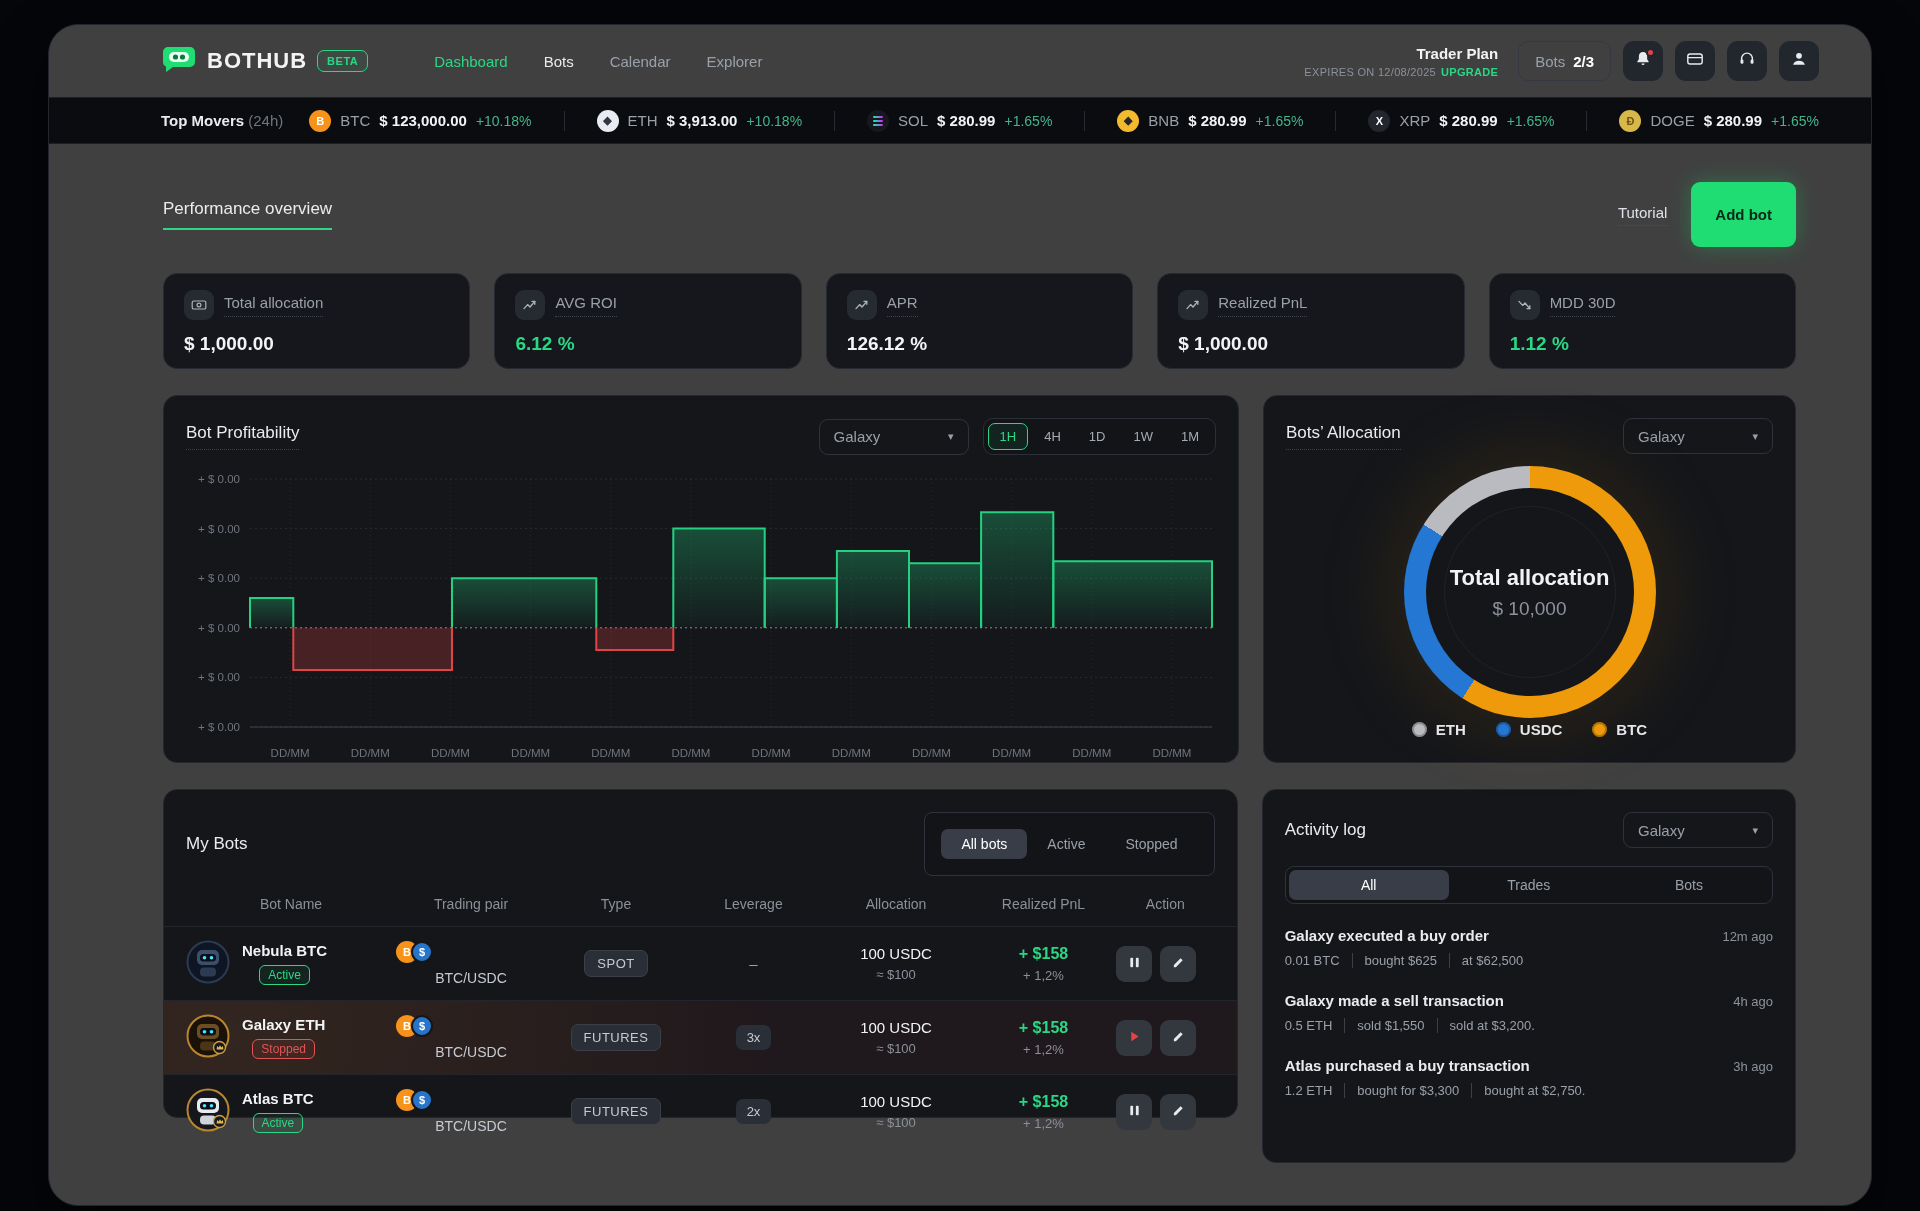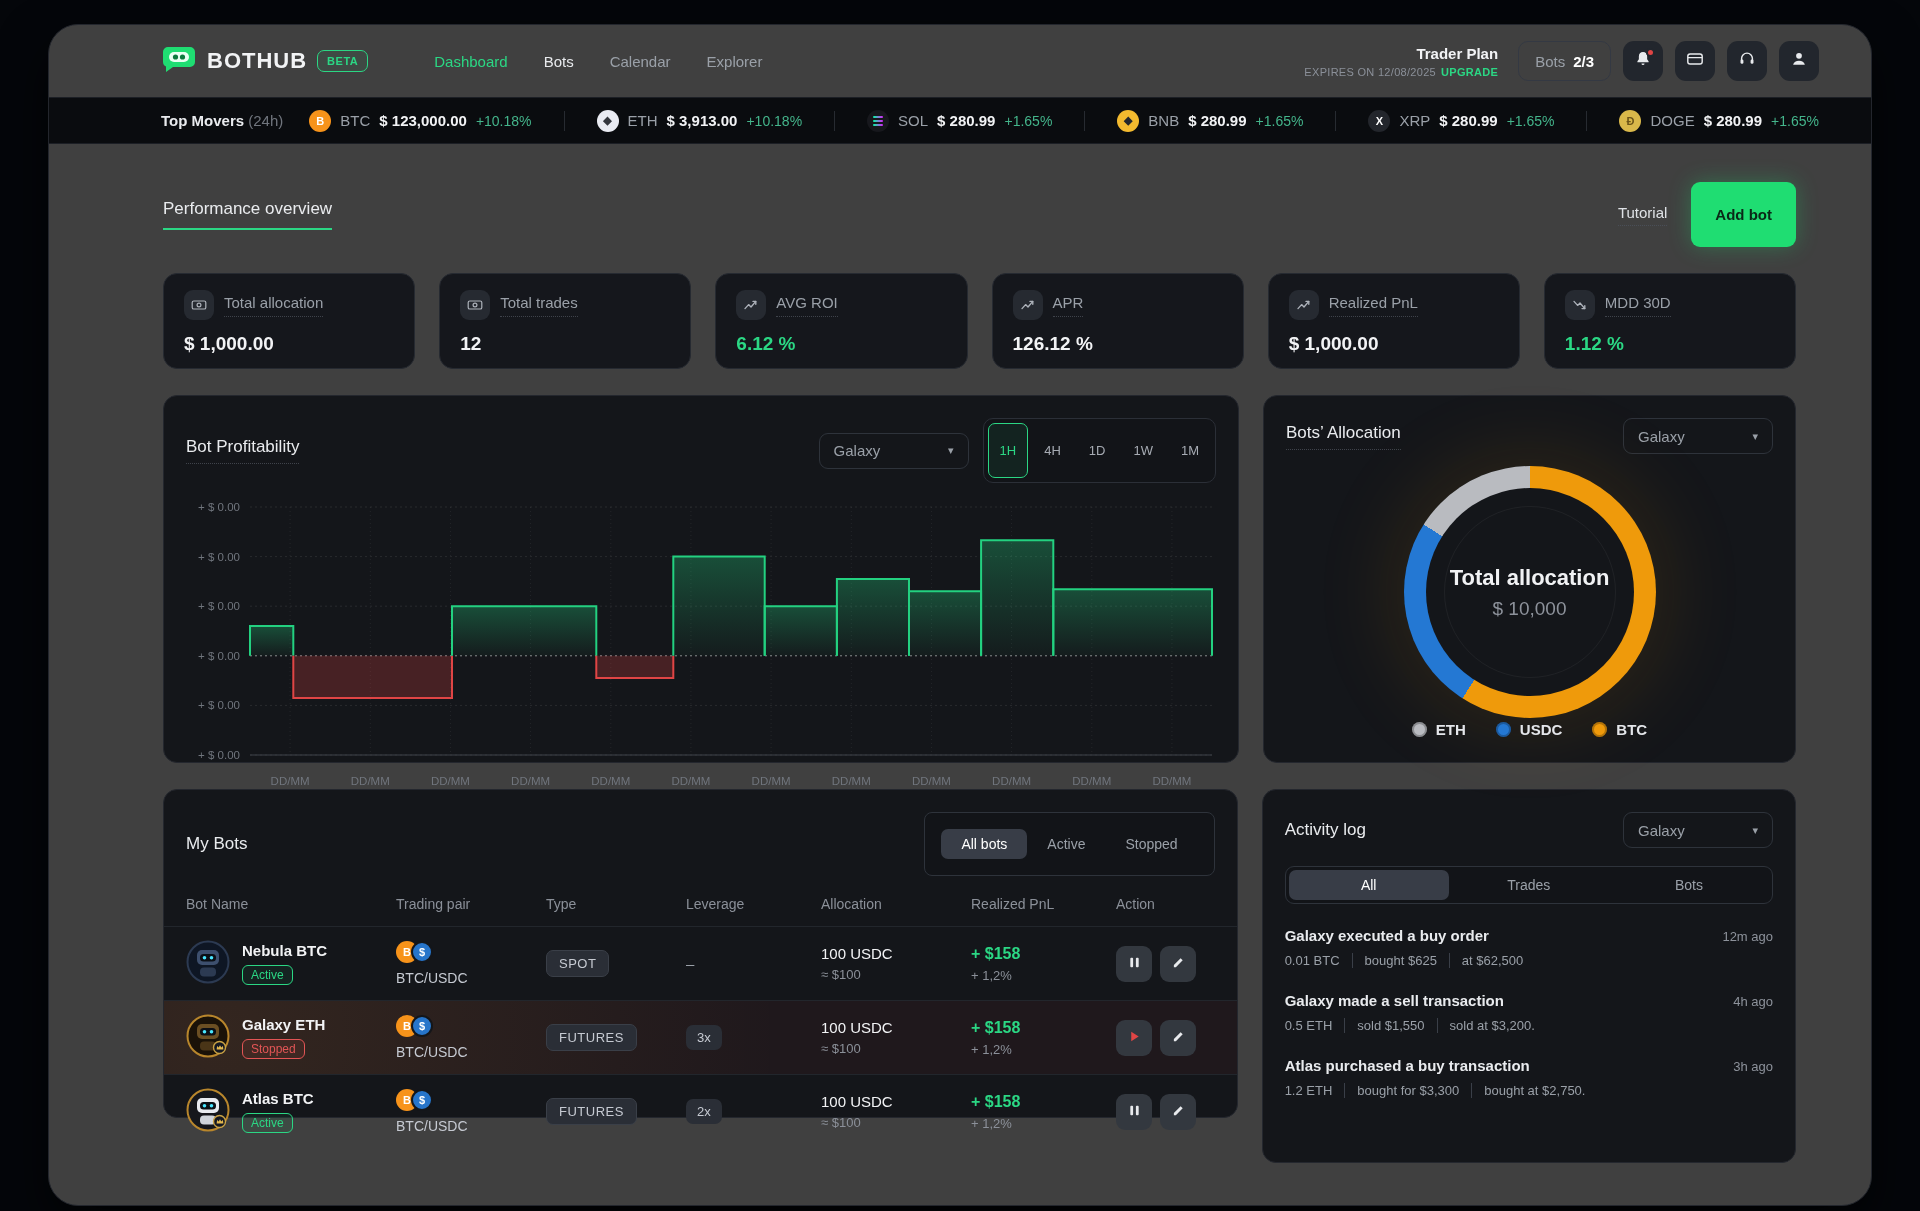--- a/index.html
+++ b/index.html
@@ -66,31 +66,31 @@
   .stat-chip { width:30px; height:30px; border-radius:9px; background:#262a31; display:flex;
     align-items:center; justify-content:center; }
   .stat-label { font-size:15px; color:#9aa0a8; border-bottom:1px dotted #3f434b; padding-bottom:5px; }
   .stat-value { margin-top:13px; font-size:19px; font-weight:bold; color:#f2f3f5; }
   .stat-value.green { color:#2bd784; }
 
   .charts-row, .bottom-row { margin-top:26px; display:flex; gap:24px; }
   .panel { background:#14161a; border:1px solid #24272e; border-radius:14px; padding:22px; }
   .p-left { width:1076px; height:368px; }
   .p-right { width:535px; height:368px; position:relative; }
-  .pb-left { width:1076px; height:329px; }
+  .pb-left { width:1076px; height:329px;text-align:center; }
   .pb-right { width:535px; height:374px; }
   .panel-hd { display:flex; align-items:center; }
   .panel-title { color:#e9ebee; font-size:17px; }
   .panel-title.dotted { border-bottom:1px dotted #3f434b; padding-bottom:6px; }
   .panel-hd-right { margin-left:auto; display:flex; align-items:center; gap:14px; }
   .dropdown { min-width:150px; height:36px; border:1px solid #2e333b; border-radius:9px; padding:0 14px;
     display:flex; align-items:center; justify-content:space-between; color:#9aa0a8; font-size:15px; cursor:pointer; }
   .dropdown .caret { font-size:11px; color:#9aa0a8; }
   .tf-group { display:flex; gap:4px; padding:4px; border:1px solid #2b2f37; border-radius:10px; background:#121418; }
-  .tf-pill { padding:19px 11px; border-radius:7px; font-size:13px; color:#a6abb3; border:1px solid transparent; cursor:pointer; }
+  .tf-pill { padding:5px 11px; border-radius:7px; font-size:13px; color:#a6abb3; border:1px solid transparent; cursor:pointer; }
   .tf-pill.on { color:#2bd784; border-color:#2bd784; background:rgba(43,215,132,.08); }
   .chart-wrap { margin-top:14px; }
 
   
   .donut-zone { position:absolute; left:0; right:0; top:70px; display:flex; justify-content:center; }
   .donut { position:relative; width:252px; height:252px; border-radius:50%;
     box-shadow:0 0 85px 8px rgba(239,154,11,.13); }
   .donut-hole { position:absolute; left:22px; top:22px; width:208px; height:208px; border-radius:50%;
     background:#14161a; display:flex; flex-direction:column; align-items:center; justify-content:center; gap:7px; }
   .donut-inner-ring { position:absolute; left:40px; top:40px; width:172px; height:172px; border-radius:50%;
@@ -287,32 +287,20 @@
           <div class="stat-top">
             <span class="stat-chip">
               <svg viewBox="0 0 20 20" width="16" height="16">
                 <rect x="1.5" y="5" width="17" height="10" rx="2" fill="none" stroke="#aeb3bb" stroke-width="1.5"></rect>
                 <circle cx="10" cy="10" r="2.4" fill="none" stroke="#aeb3bb" stroke-width="1.5"></circle>
               </svg>
             </span>
             <span class="stat-label">Total allocation</span>
           </div>
           <div class="stat-value">$ 1,000.00</div>
-        </div>
-        <div class="stat-card">
-          <div class="stat-top">
-            <span class="stat-chip">
-              <svg viewBox="0 0 20 20" width="16" height="16">
-                <rect x="1.5" y="5" width="17" height="10" rx="2" fill="none" stroke="#aeb3bb" stroke-width="1.5"></rect>
-                <circle cx="10" cy="10" r="2.4" fill="none" stroke="#aeb3bb" stroke-width="1.5"></circle>
-              </svg>
-            </span>
-            <span class="stat-label">Total trades</span>
-          </div>
-          <div class="stat-value">12</div>
         </div>
         <div class="stat-card">
           <div class="stat-top">
             <span class="stat-chip">
               <svg viewBox="0 0 20 20" width="16" height="16" fill="none" stroke="#aeb3bb" stroke-width="1.7" stroke-linecap="round" stroke-linejoin="round">
                 <path d="M2.5 14.5l4.5-5 3 3 6-7"></path>
                 <path d="M12.5 5.5h3.5v3.5"></path>
               </svg>
             </span>
             <span class="stat-label">AVG ROI</span>

